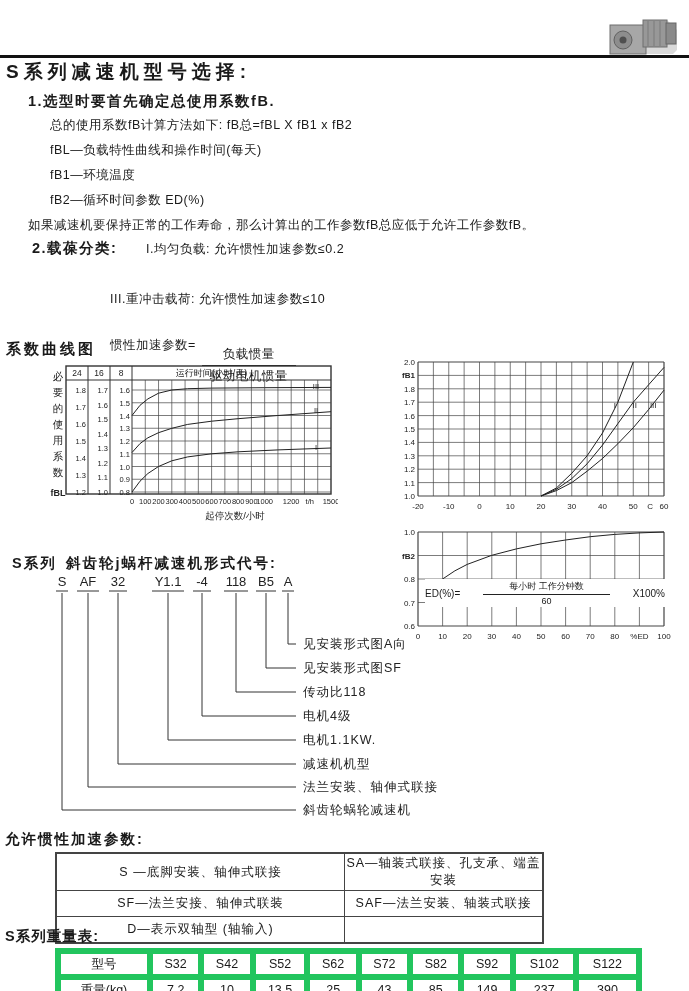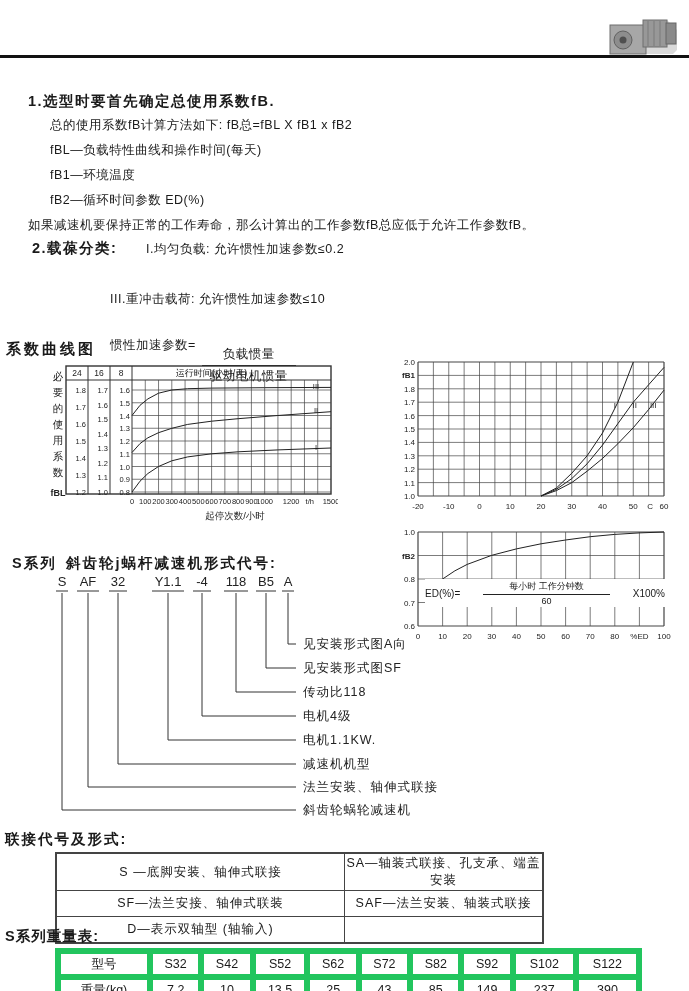--- a/index.html
+++ b/index.html
@@ -38,20 +38,21 @@
     <circle cx="16" cy="30" r="3.5" fill="#4f4f4f"></circle>
     <rect x="36" y="10" width="24" height="27" fill="#989898" stroke="#6e6e6e" stroke-width="1"></rect>
     <line x1="41" y1="11" x2="41" y2="36" stroke="#7a7a7a"></line>
     <line x1="47" y1="11" x2="47" y2="36" stroke="#7a7a7a"></line>
     <line x1="53" y1="11" x2="53" y2="36" stroke="#7a7a7a"></line>
     <rect x="59" y="13" width="10" height="21" fill="#8a8a8a" stroke="#666"></rect>
   </svg>
 
   <div class="topline"></div>
 
+  <div class="abs title">S系列减速机型号选择:</div>
 
   <div class="abs h2" style="left:28px;top:92px;">1.选型时要首先确定总使用系数fB.</div>
   <div class="abs body-line" style="left:50px;top:117px;">总的使用系数fB计算方法如下:  fB总=fBL X fB1 x fB2</div>
   <div class="abs body-line" style="left:50px;top:142px;">fBL—负载特性曲线和操作时间(每天)</div>
   <div class="abs body-line" style="left:50px;top:167px;">fB1—环境温度</div>
   <div class="abs body-line" style="left:50px;top:192px;">fB2—循环时间参数 ED(%)</div>
   <div class="abs body-line" style="left:28px;top:217px;">如果减速机要保持正常的工作寿命，那么计算出的工作参数fB总应低于允许工作参数fB。</div>
 
   <div class="abs h2" style="left:32px;top:239px;">2.载葆分类:</div>
   <div class="abs body-line" style="left:110px;top:241px;margin-left:36px;">I.均匀负载: 允许惯性加速参数≤0.2</div>
@@ -288,21 +289,21 @@
       <text x="263" y="74" font-size="12.5" text-anchor="start" font-weight="normal" letter-spacing="1px">见安装形式图A向</text>
       <text x="263" y="98" font-size="12.5" text-anchor="start" font-weight="normal" letter-spacing="1px">见安装形式图SF</text>
       <text x="263" y="122" font-size="12.5" text-anchor="start" font-weight="normal" letter-spacing="1px">传动比118</text>
       <text x="263" y="146" font-size="12.5" text-anchor="start" font-weight="normal" letter-spacing="1px">电机4级</text>
       <text x="263" y="170" font-size="12.5" text-anchor="start" font-weight="normal" letter-spacing="1px">电机1.1KW.</text>
       <text x="263" y="194" font-size="12.5" text-anchor="start" font-weight="normal" letter-spacing="1px">减速机机型</text>
       <text x="263" y="217" font-size="12.5" text-anchor="start" font-weight="normal" letter-spacing="1px">法兰安装、轴伸式联接</text>
       <text x="263" y="240" font-size="12.5" text-anchor="start" font-weight="normal" letter-spacing="1px">斜齿轮蜗轮减速机</text>
     </svg>
 
-  <div class="abs h2" style="left:5px;top:830px;letter-spacing:2px;">联接代号及形式:</div>
+  <div class="abs h2" style="left:5px;top:830px;letter-spacing:2px;">允许惯性加速参数:</div>
   <table id="conn-table">
       <tbody>
         <tr>
           <td style="width: 285px;">S —底脚安装、轴伸式联接</td>
           <td>SA—轴装式联接、孔支承、端盖安装</td>
         </tr>
         <tr>
           <td style="width: 285px;">SF—法兰安接、轴伸式联装</td>
           <td>SAF—法兰安装、轴装式联接</td>
         </tr>

